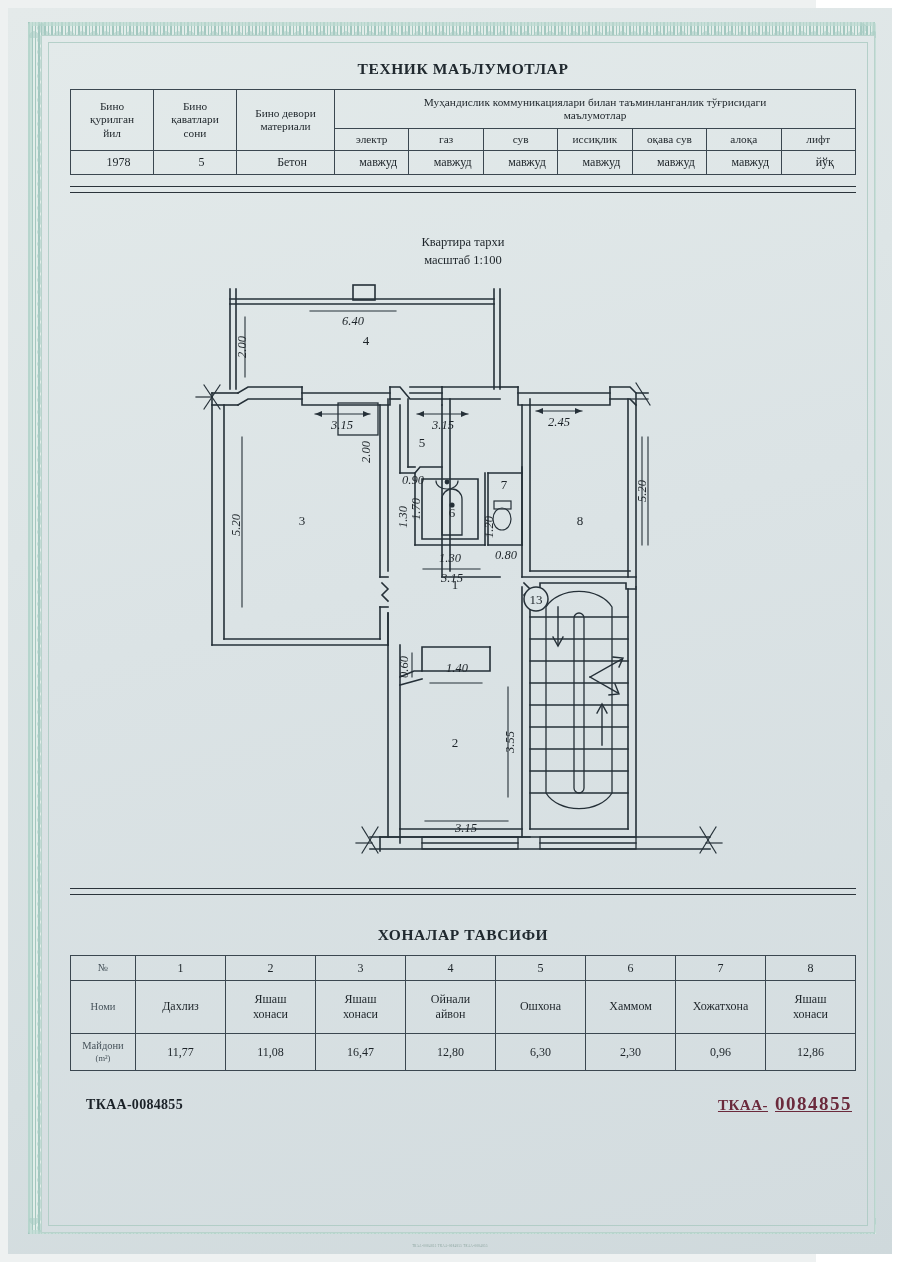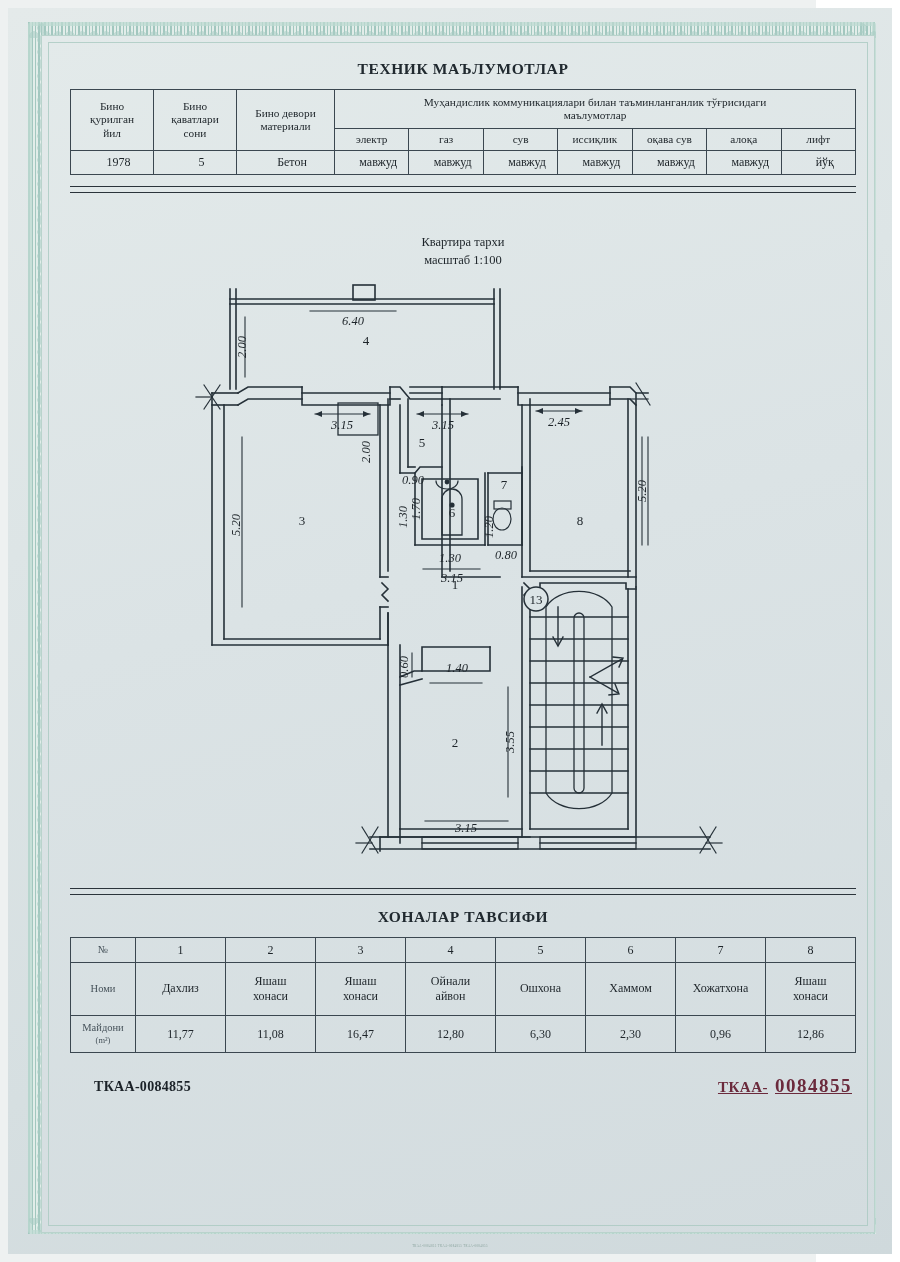--- a/index.html
+++ b/index.html
@@ -63,32 +63,32 @@
 
   .rule-double{width:786px;height:5px;margin-top:11px;
      border-top:1.6px solid #2b343b;border-bottom:1.1px solid #2b343b;}
 
   
   #plan-head{margin-top:40px;text-align:center;font-size:12.5px;line-height:1.45;color:#1d2429;}
   #plan-wrap{position:relative;width:786px;height:600px;margin-top:8px;}
   #plan-svg{position:absolute;left:0;top:0;}
 
   
-  #rooms-title{margin-top:13px;}
+  #rooms-title{margin-top:31px;}
   #rooms-table{margin-top:11px;}
   #rooms-table td{font-size:12px;}
   #rooms-table tr.r-num td{height:20px;}
   #rooms-table tr.r-name td{height:48px;line-height:1.3;}
   #rooms-table tr.r-area td{height:32px;}
   #rooms-table td.lead{font-size:10.5px;color:#46525a;}
   #rooms-table td.lead small{font-size:8.5px;}
 
   
   #footer{position:relative;margin-top:22px;height:34px;}
-  #serial-left{position:absolute;left:24px;top:4px;font-size:14px;font-weight:bold;
+  #serial-left{position:absolute;left:16px;top:4px;font-size:14px;font-weight:bold;
      letter-spacing:.3px;color:#1b2228;font-family:"Liberation Serif",serif;}
   #serial-right{position:absolute;right:4px;top:0;font-size:17px;font-weight:bold;
      color:#6b2a3c;letter-spacing:1px;font-family:"Liberation Serif",serif;text-decoration:underline;}
   #serial-right .pfx{font-size:15px;letter-spacing:.5px;}
   #serial-right .num{font-size:19px;letter-spacing:1.5px;margin-left:7px;}
 
   #microprint{position:absolute;left:0;right:0;bottom:6px;text-align:center;
      font-size:3px;color:#8aa39d;letter-spacing:.4px;}
 </style>
 </head>

